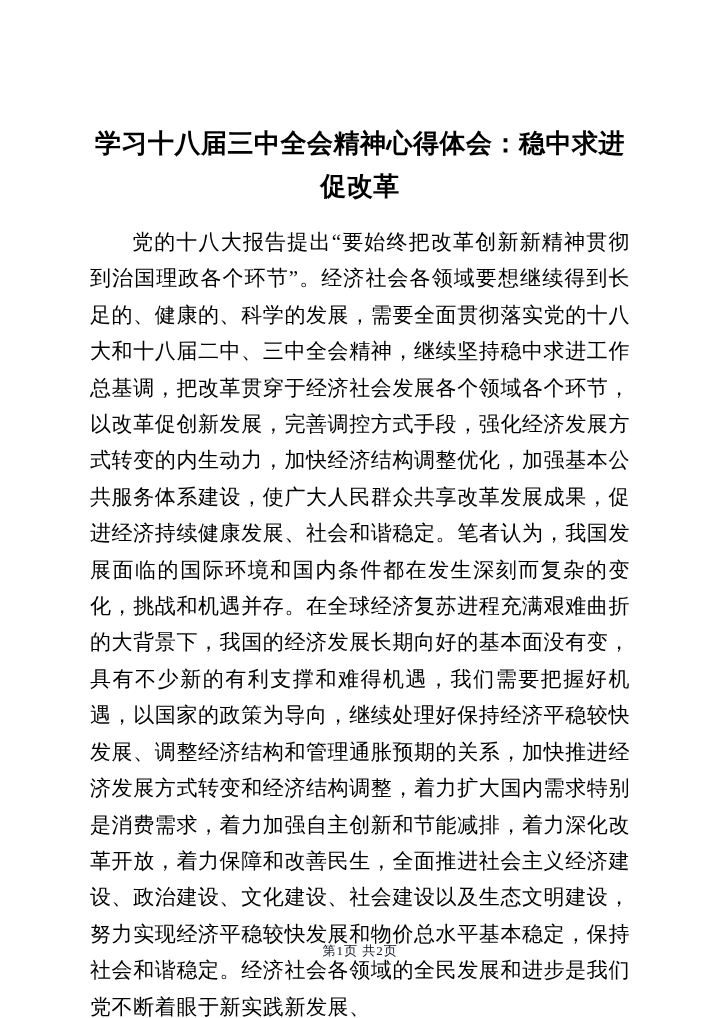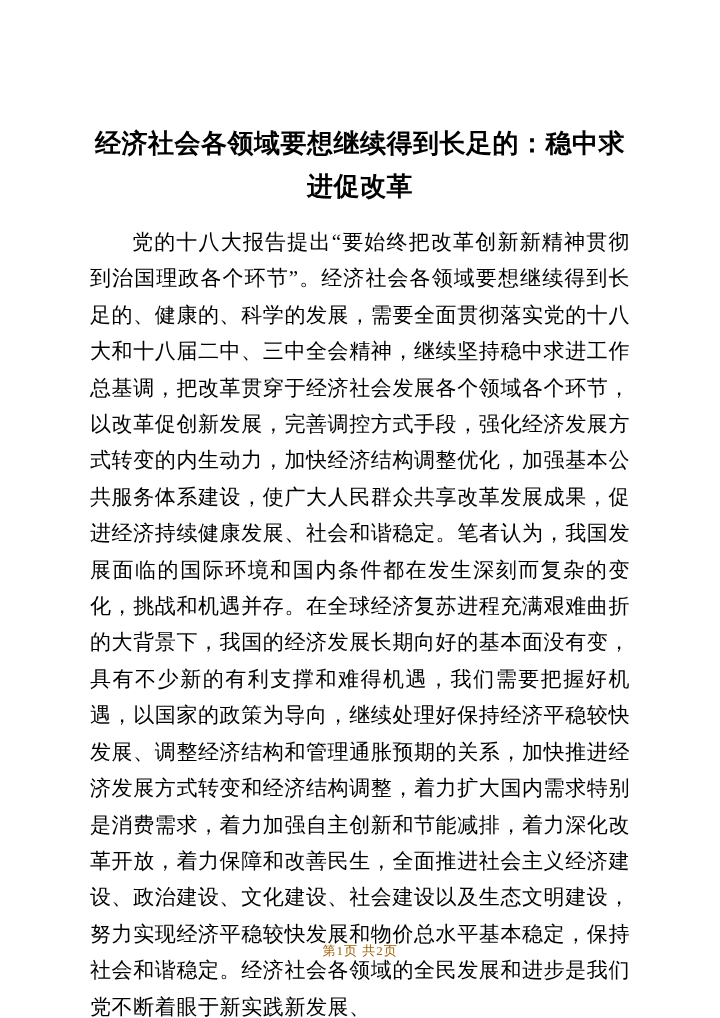--- a/index.html
+++ b/index.html
@@ -38,27 +38,27 @@
     text-indent: 2em;
     letter-spacing: 0.6px;
   }
   .footer {
     position: absolute;
     left: 0;
     right: 0;
     bottom: 58px;
     text-align: center;
     font-size: 13px;
-    color: #a16207;
+    color: #0f172a;
     letter-spacing: 1px;
   }
 </style>
 </head>
 <body>
 
 <div class="page">
-  <h1 class="doc-title">经济社会各领域要想继续得到长足的：稳中求进促改革</h1>
+  <h1 class="doc-title">学习十八届三中全会精神心得体会：稳中求进促改革</h1>
   <p class="doc-body">党的十八大报告提出“要始终把改革创新新精神贯彻到治国理政各个环节”。经济社会各领域要想继续得到长足的、健康的、科学的发展，需要全面贯彻落实党的十八大和十八届二中、三中全会精神，继续坚持稳中求进工作总基调，把改革贯穿于经济社会发展各个领域各个环节，以改革促创新发展，完善调控方式手段，强化经济发展方式转变的内生动力，加快经济结构调整优化，加强基本公共服务体系建设，使广大人民群众共享改革发展成果，促进经济持续健康发展、社会和谐稳定。笔者认为，我国发展面临的国际环境和国内条件都在发生深刻而复杂的变化，挑战和机遇并存。在全球经济复苏进程充满艰难曲折的大背景下，我国的经济发展长期向好的基本面没有变，具有不少新的有利支撑和难得机遇，我们需要把握好机遇，以国家的政策为导向，继续处理好保持经济平稳较快发展、调整经济结构和管理通胀预期的关系，加快推进经济发展方式转变和经济结构调整，着力扩大国内需求特别是消费需求，着力加强自主创新和节能减排，着力深化改革开放，着力保障和改善民生，全面推进社会主义经济建设、政治建设、文化建设、社会建设以及生态文明建设，努力实现经济平稳较快发展和物价总水平基本稳定，保持社会和谐稳定。经济社会各领域的全民发展和进步是我们党不断着眼于新实践新发展、</p>
 </div>
 
 <div class="footer">
   <span>第1页 共2页</span>
 </div>
 
 </body></html>

